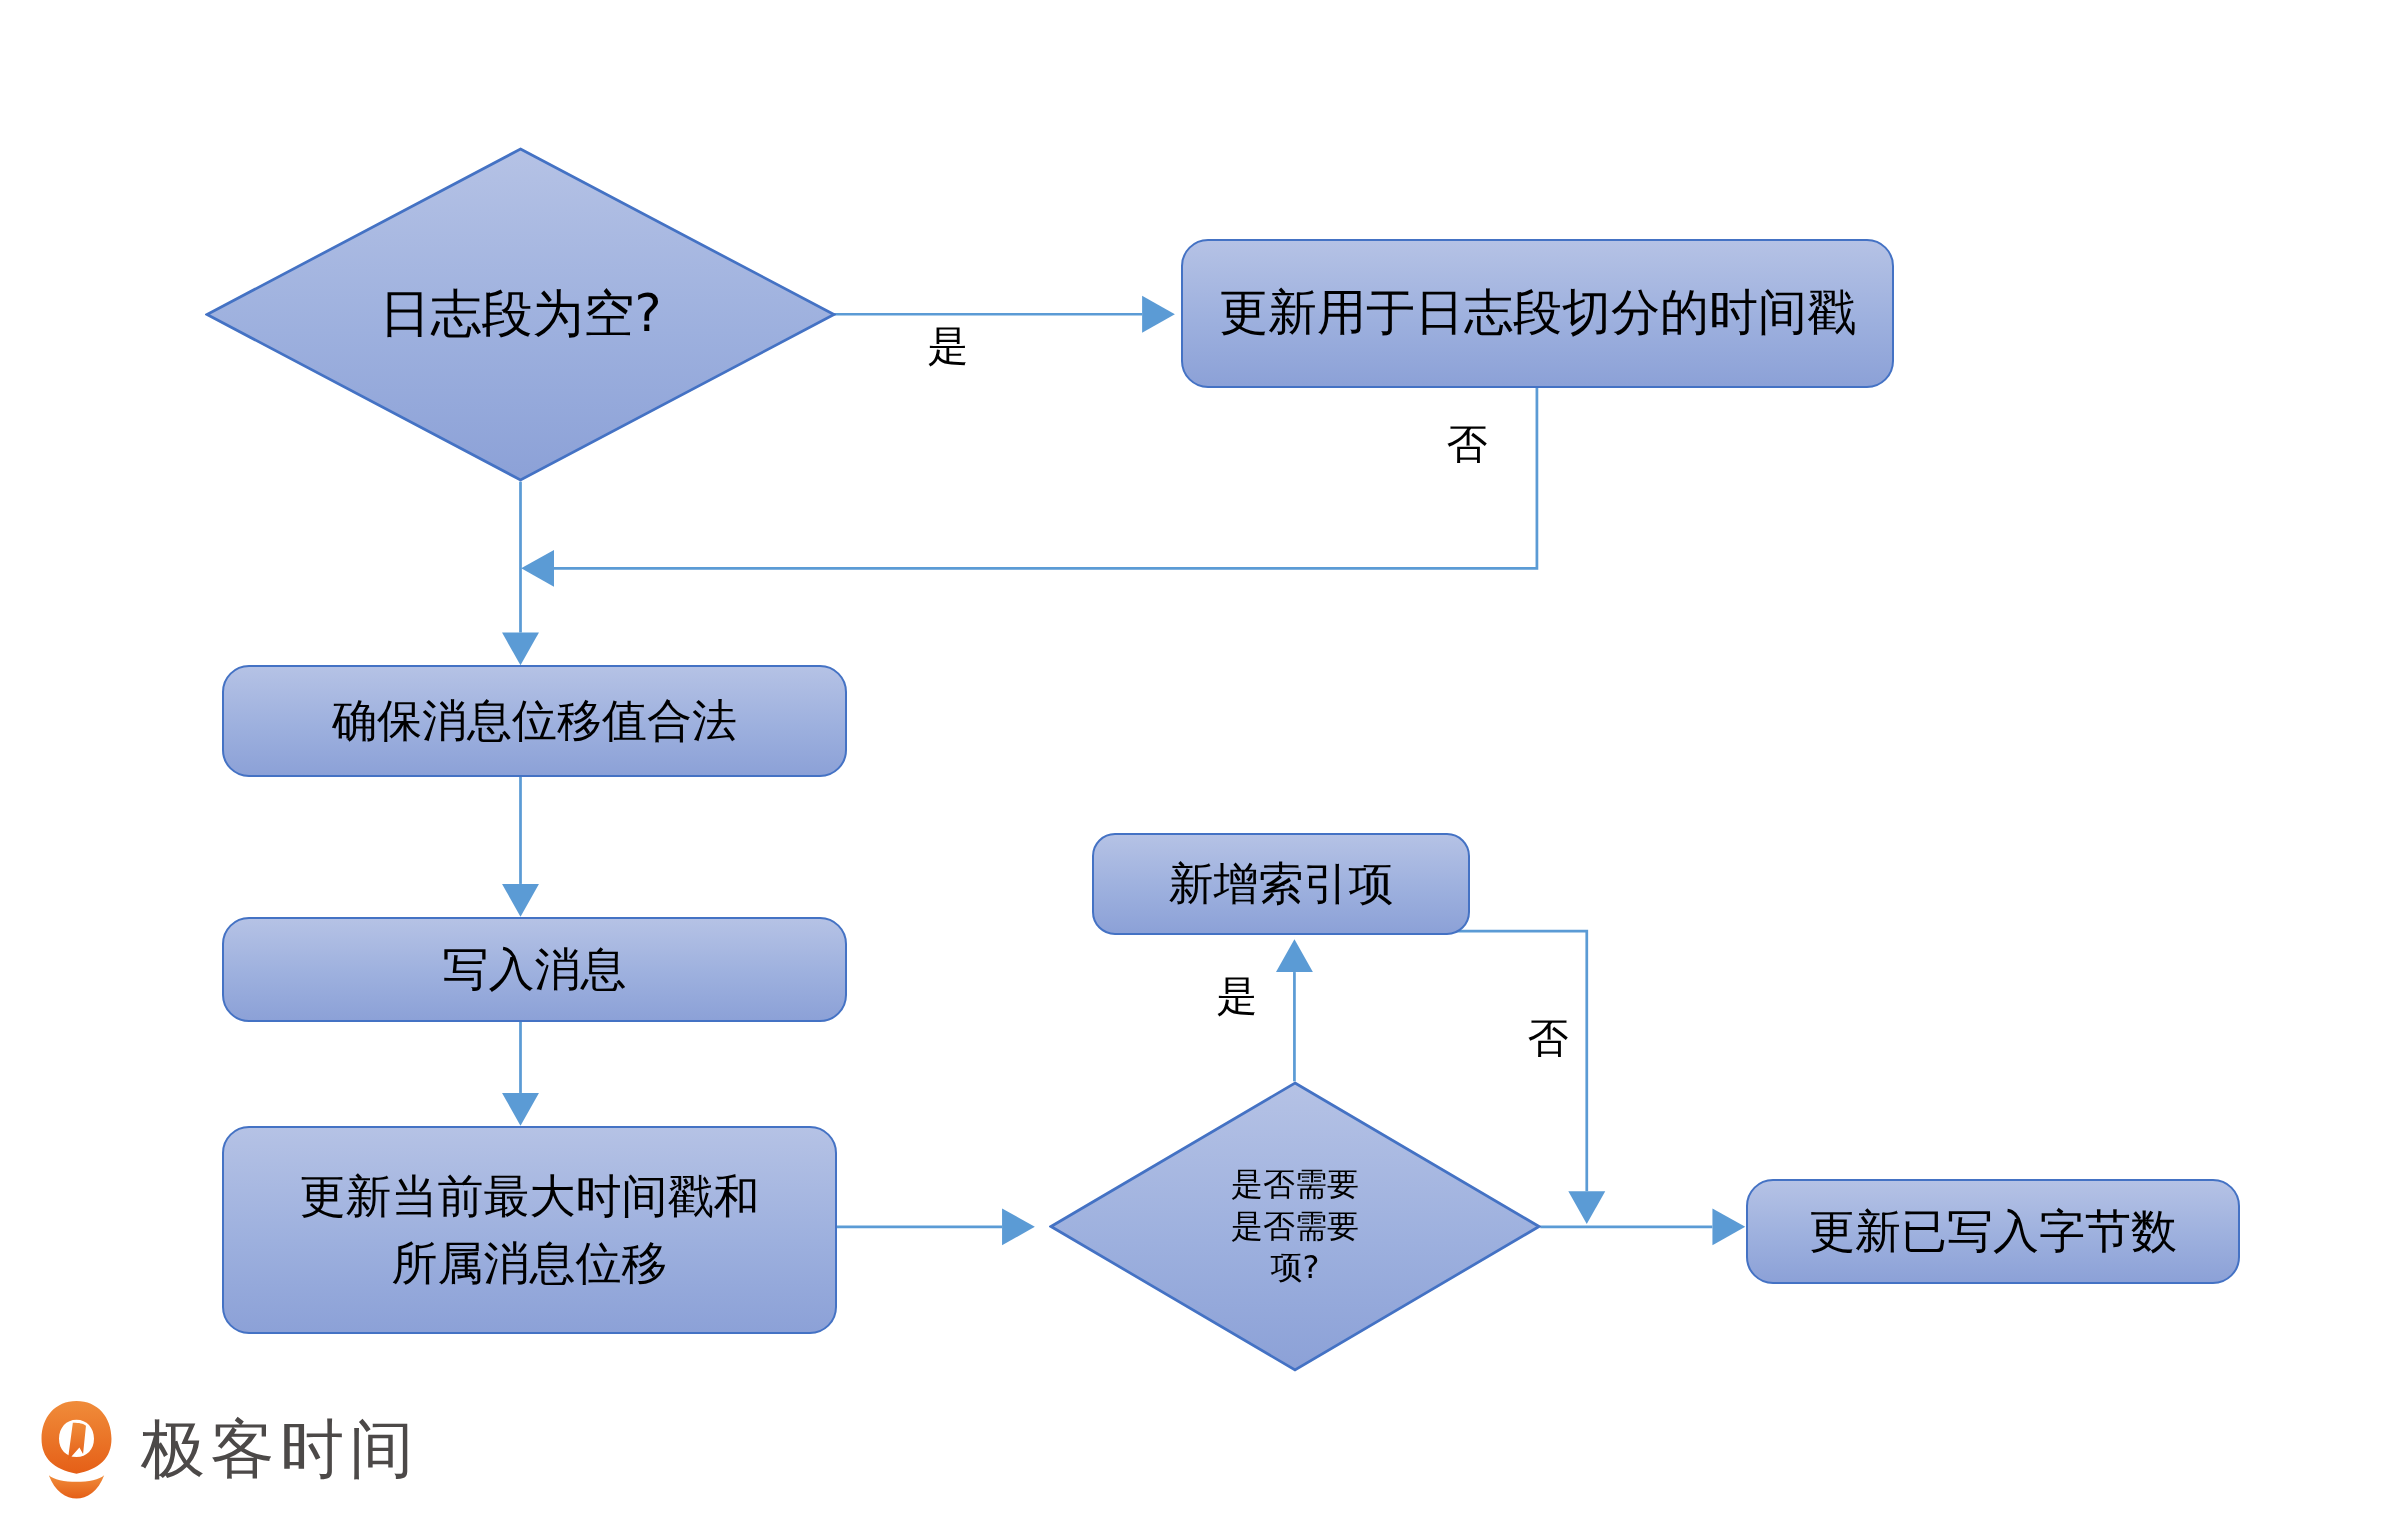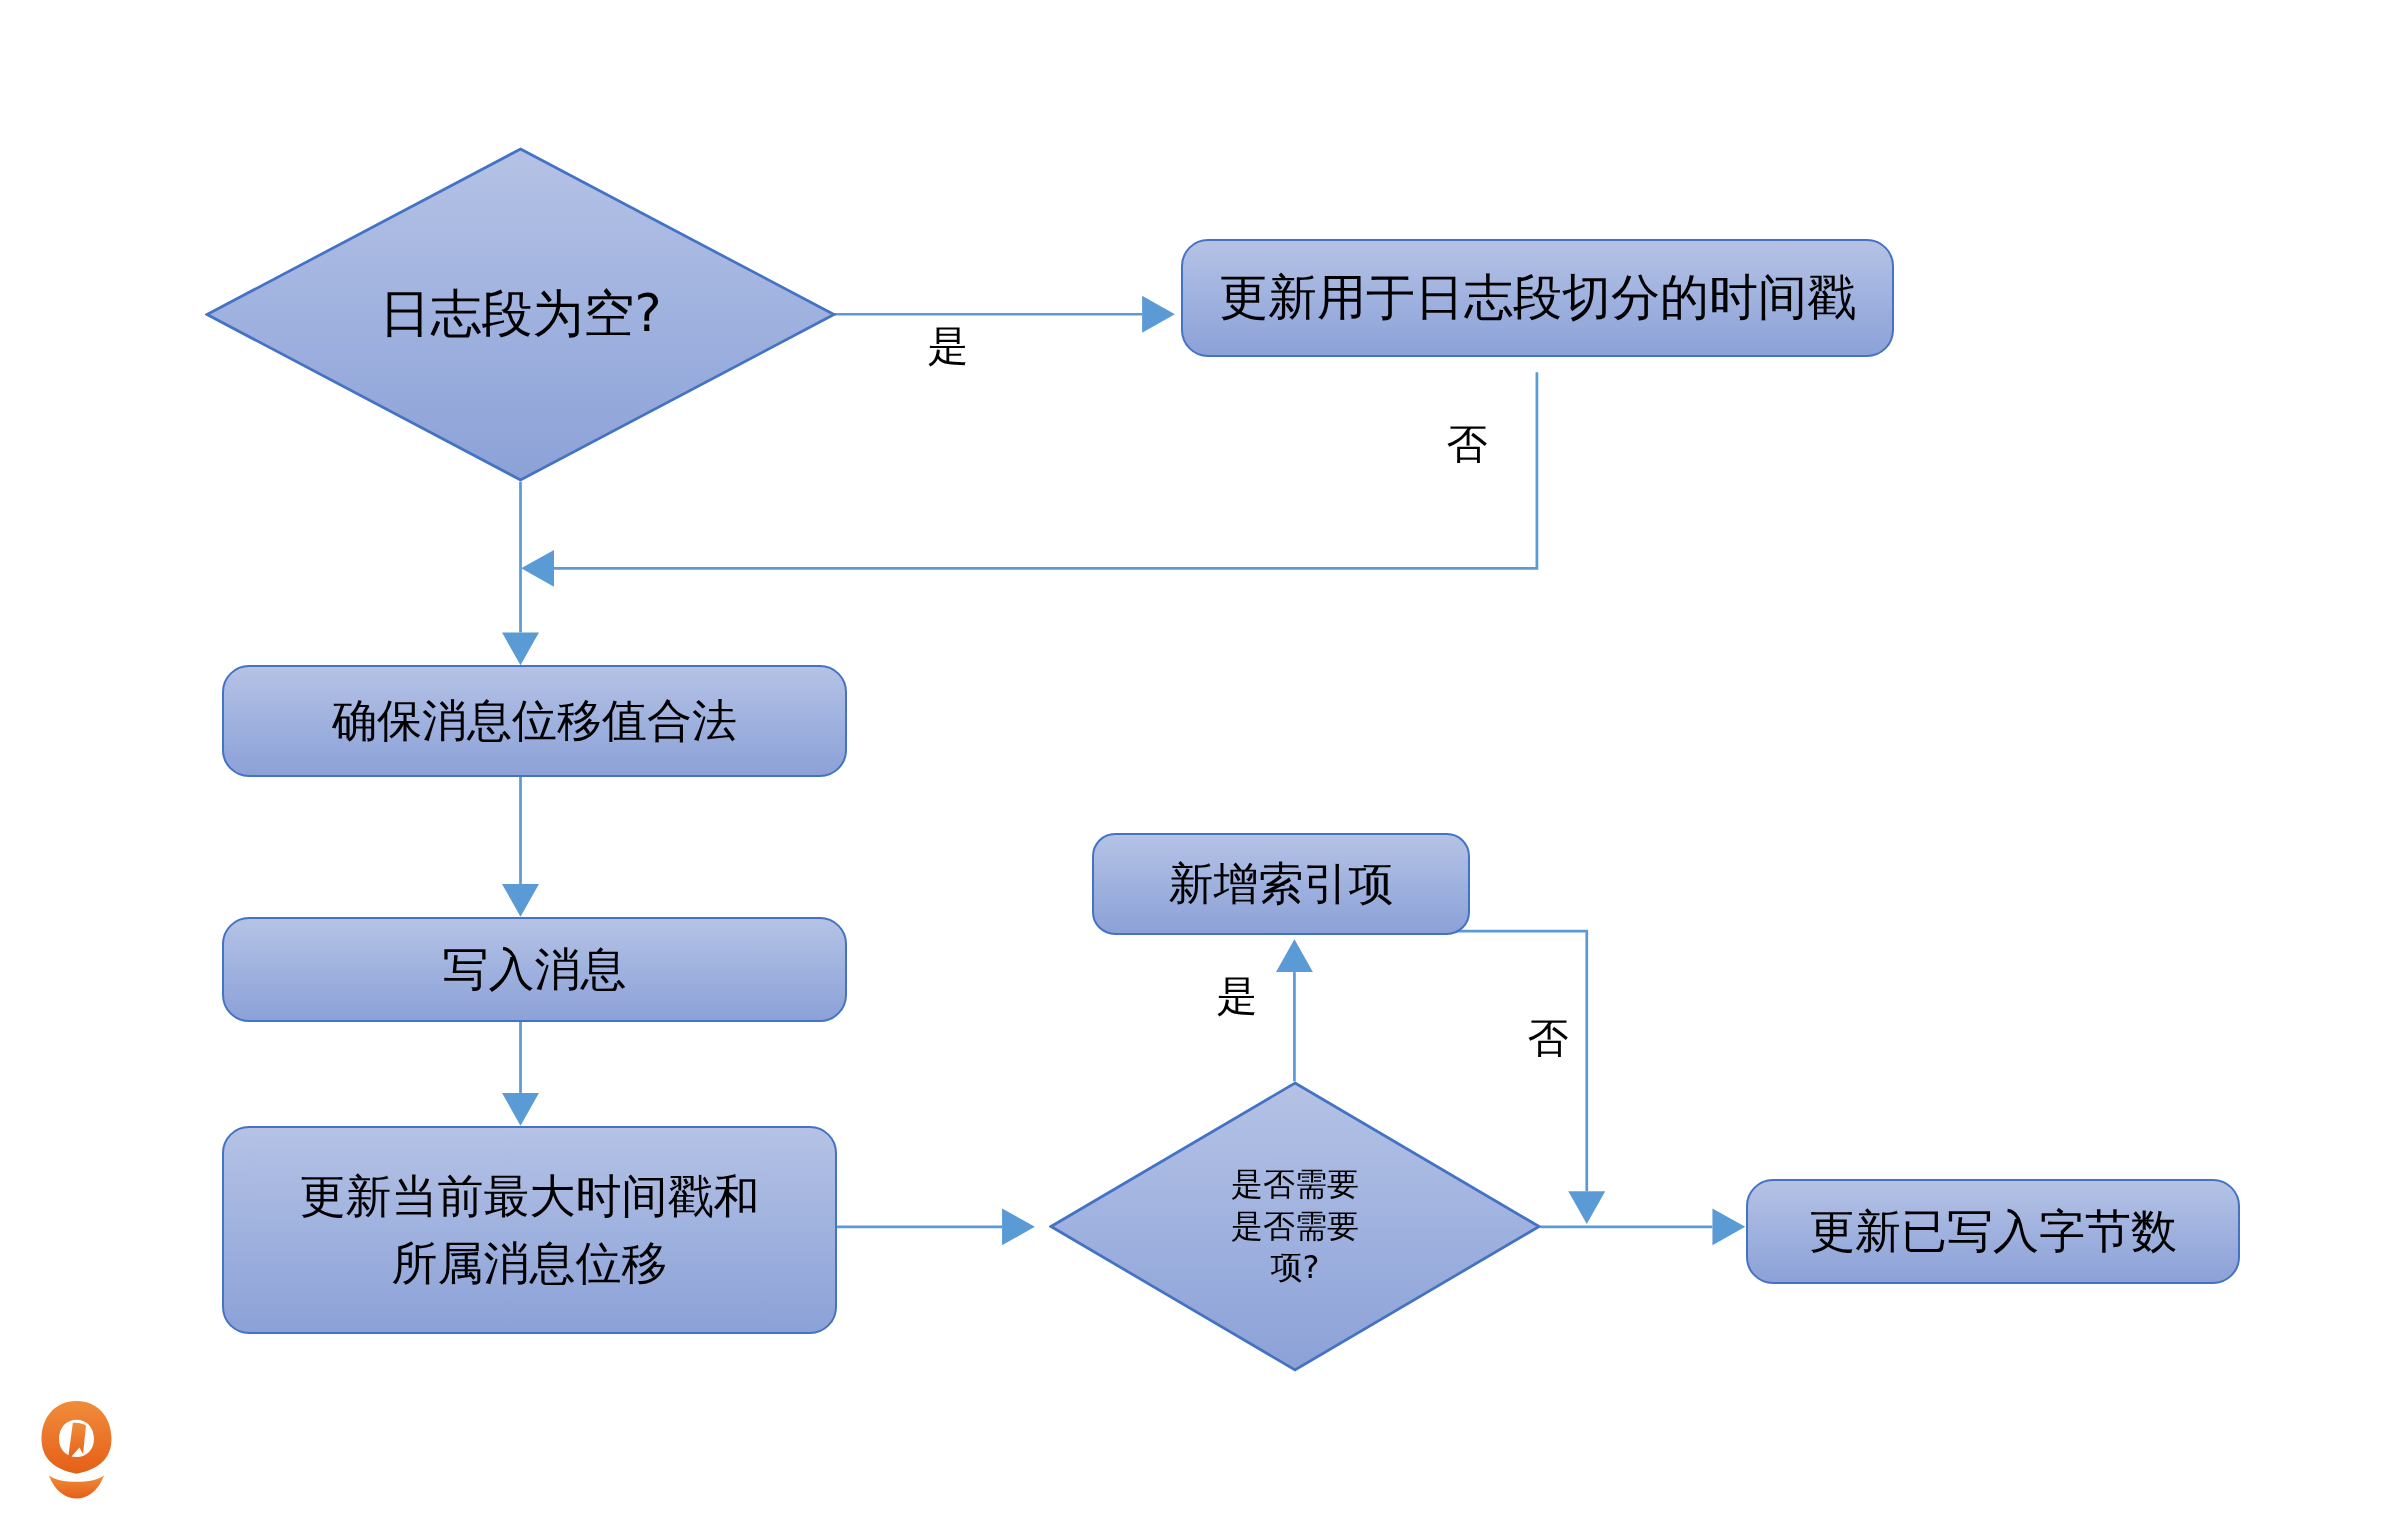--- a/index.html
+++ b/index.html
@@ -143,21 +143,21 @@
     </g>
   </svg>
 
   <div class="node diamond-node" style="left:205px; top:147px; width:631px; height:335px; font-size:51px;">
     <svg class="shape" viewBox="0 0 924 490" preserveAspectRatio="none">
       <polygon points="462,3 921,245 462,487 3,245" fill="url(#shapeGrad)" stroke="#4472c4" stroke-width="4"></polygon>
     </svg>
     <div class="node-label">日志段为空?</div>
   </div>
 
-  <div class="node rect-node" style="left:1181px; top:239px; width:713px; height:118px; font-size:49px;">
+  <div class="node rect-node" style="left:1181px; top:239px; width:713px; height:149px; font-size:49px;">
     <div class="node-label">更新用于日志段切分的时间戳</div>
   </div>
 
   <div class="node rect-node" style="left:222px; top:665px; width:625px; height:112px; font-size:45px;">
     <div class="node-label">确保消息位移值合法</div>
   </div>
 
   <div class="node rect-node" style="left:222px; top:917px; width:625px; height:105px; font-size:46px;">
     <div class="node-label">写入消息</div>
   </div>
@@ -193,16 +193,17 @@
   <span class="edge-label" style="left:1237px; top:996px;">是</span>
   <span class="edge-label" style="left:1548px; top:1038px;">否</span>
 
   <div class="logo">
     <svg width="77" height="102" viewBox="0 0 104 140">
       <path fill="url(#logoGrad)" fill-rule="evenodd" d="M52,4 C23,4 4,26 4,56 C4,82 20,98 52,104 C84,98 100,82 100,56 C100,26 81,4 52,4 Z
                M52,30 C66,30 76,41 76,56 C76,71 66,81 52,81 C38,81 28,71 28,56 C28,41 38,30 52,30 Z"></path>
       <path fill="url(#logoGrad)" d="M14,106 C26,118 78,118 90,106 C82,128 66,138 52,138 C38,138 22,128 14,106 Z"></path>
       <path fill="url(#logoGrad)" d="M47,34 L40,86 L56,68 L61,77 L65,38 C61,35 56,34 47,34 Z"></path>
     </svg>
+    <span class="logo-text">极客时间</span>
   </div>
 
 </div>
 
 
 </body></html>

